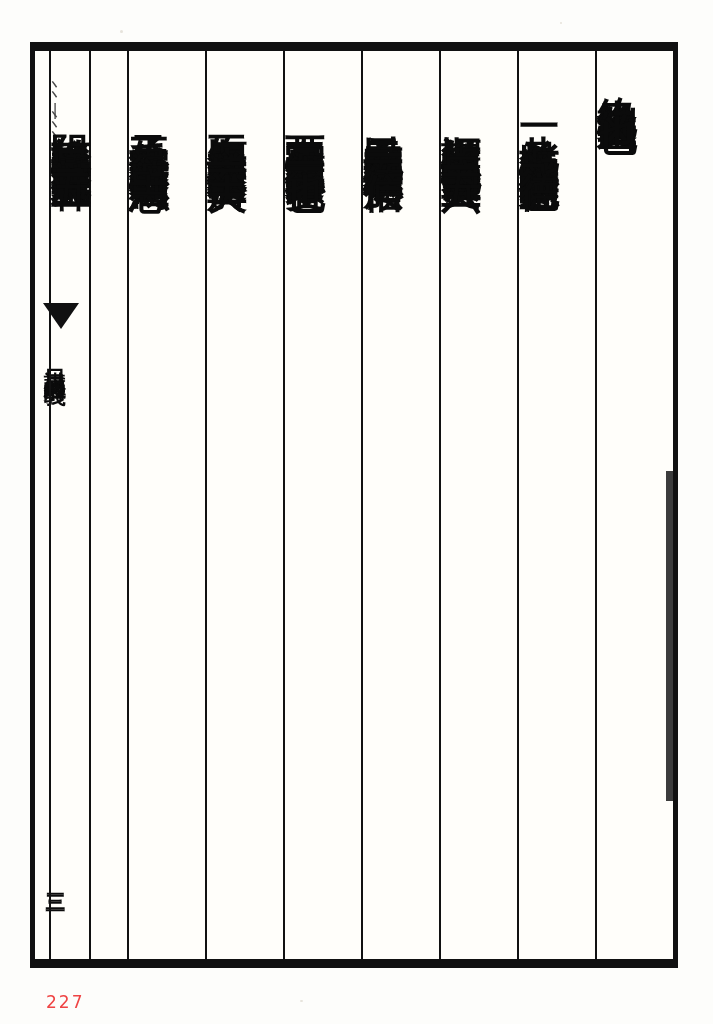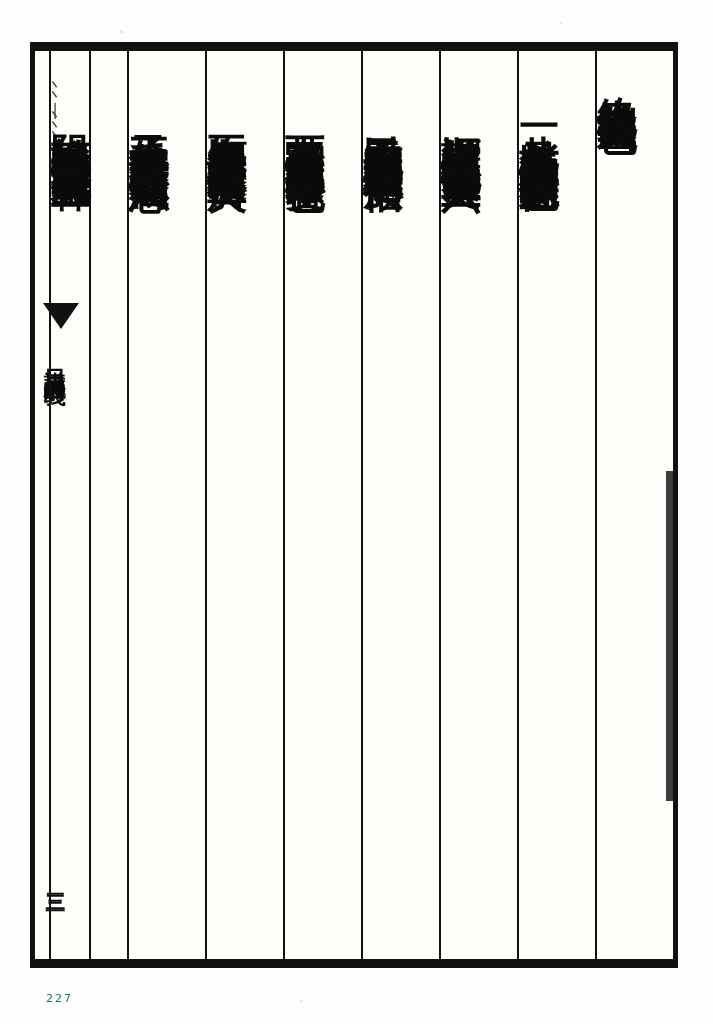--- a/index.html
+++ b/index.html
@@ -144,22 +144,22 @@
     width: 7px;
     height: 330px;
     background: #1a1a1a;
     opacity: 0.85;
   }
   
   #bottom-number {
     position: absolute;
     left: 46px;
     top: 992px;
-    font-size: 11px;
-    color: #0f766e;
+    font-size: 17px;
+    color: #ef4444;
     letter-spacing: 2px;
     font-family: "DejaVu Sans", sans-serif;
   }
   
   .speck {
     position: absolute;
     background: #cfcabc;
     opacity: 0.5;
     border-radius: 50%;
   }

